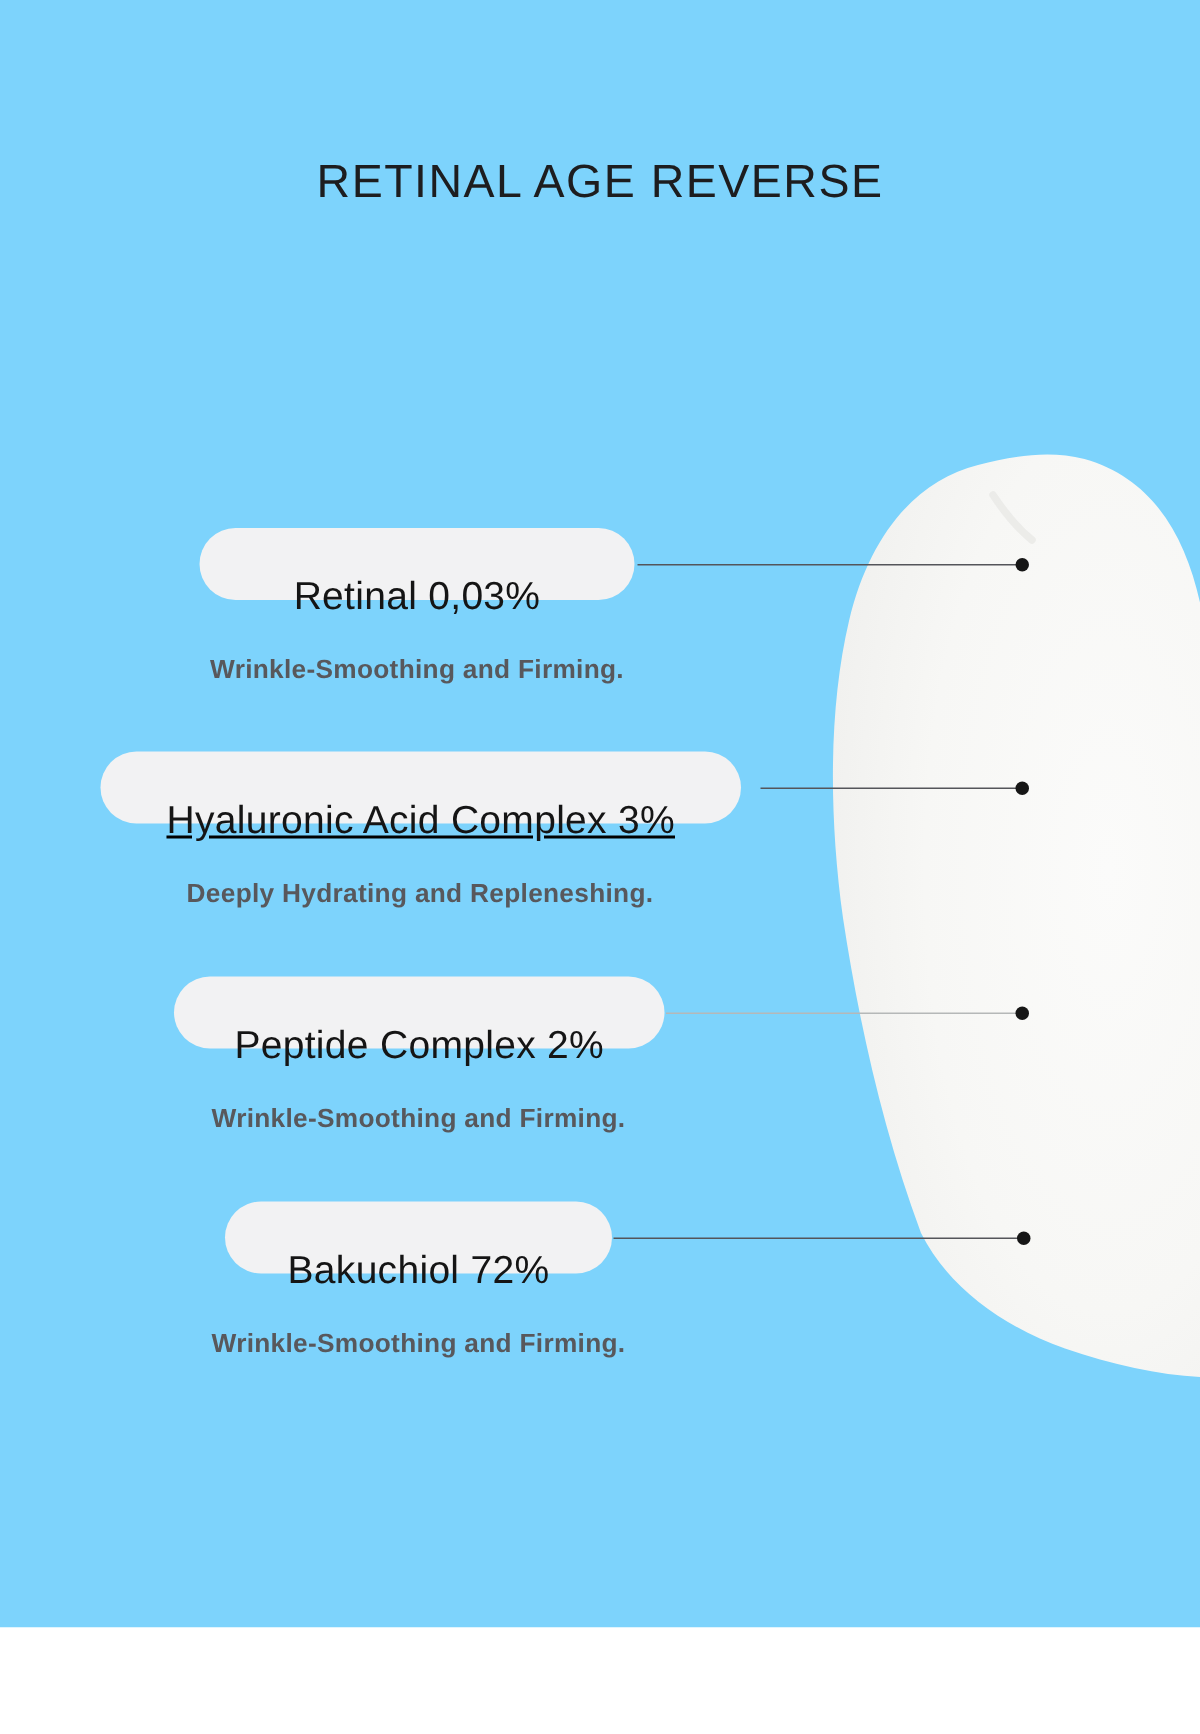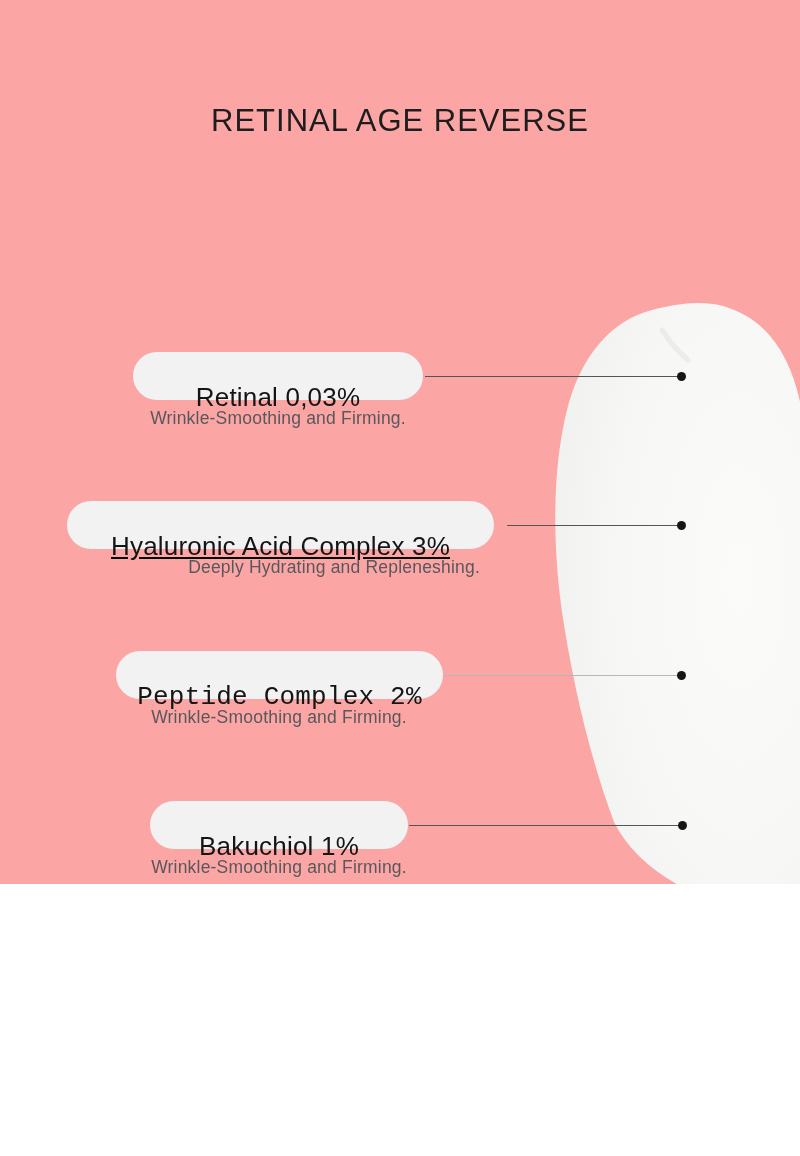--- a/index.html
+++ b/index.html
@@ -1,20 +1,20 @@
 <!DOCTYPE html>
 <html style="--background: #ffffff; --title_text: #1d1d1f; --title_text_bold: #101012; --pill_bg: #f2f2f3; --pill_text: #151515; --benefit_text: #58585c; --line_dark: #54555a; --line_light: #b5b8b8; --dot: #161616;"><head>
 <meta charset="utf-8">
 <style>
   html, body { margin: 0; padding: 0; background: #ffffff; }
   .canvas {
     position: relative;
     width: 800px;
-    height: 884px;
-    background: #fca5a5;
+    height: 1085px;
+    background: #7dd3fc;
     overflow: hidden;
     font-family: "Liberation Sans", "DejaVu Sans", sans-serif;
   }
 
   
   .swatch-svg {
     position: absolute;
     left: 0; top: 0;
     width: 800px; height: 1156px;
   }
@@ -54,36 +54,37 @@
   .pill-label {
     font-size: 26px;
     font-weight: 400;
     letter-spacing: 0.2px;
     color: var(--pill_text, #151515);
     white-space: nowrap;
     margin-top: 43px;
   }
   .pill-1 { left: 133px; top: 352px; width: 290px; }
   .pill-2 { left:  67px; top: 501px; width: 427px; text-decoration: underline; }
-  .pill-3 { left: 116px; top: 651px; width: 327px; font-family: Liberation Mono, monospace; }
+  .pill-3 { left: 116px; top: 651px; width: 327px; }
   .pill-4 { left: 150px; top: 801px; width: 258px; }
 
   
   .benefit {
     position: absolute;
     width: 400px;
     text-align: center;
     font-size: 17.5px;
-    font-weight: 400;
+    font-weight: 700;
     letter-spacing: 0.2px;
     color: var(--benefit_text, #58585c);
     white-space: nowrap;
+    margin-top: 28px;
   }
   .benefit-1 { left: 78px; top: 408px; }
-  .benefit-2 { left: 80px; top: 557px; text-align: right; }
+  .benefit-2 { left: 80px; top: 557px; }
   .benefit-3 { left: 79px; top: 707px; }
   .benefit-4 { left: 79px; top: 857px; }
 
   
   .callout-line {
     position: absolute;
     height: 1px;
     background: var(--line_dark, #54555a);
   }
   .line-1 { left: 425px; top: 376px; width: 256px; }
@@ -150,19 +151,19 @@
   <div class="callout-dot dot-2"></div>
 
   <div class="pill pill-3">
     <span class="pill-label">Peptide Complex 2%</span>
   </div>
   <div class="benefit benefit-3">Wrinkle-Smoothing and Firming.</div>
   <div class="callout-line line-3"></div>
   <div class="callout-dot dot-3"></div>
 
   <div class="pill pill-4">
-    <span class="pill-label">Bakuchiol 1%</span>
+    <span class="pill-label">Bakuchiol 72%</span>
   </div>
   <div class="benefit benefit-4">Wrinkle-Smoothing and Firming.</div>
   <div class="callout-line line-4"></div>
   <div class="callout-dot dot-4"></div>
 
 </div>
 
 </body></html>

